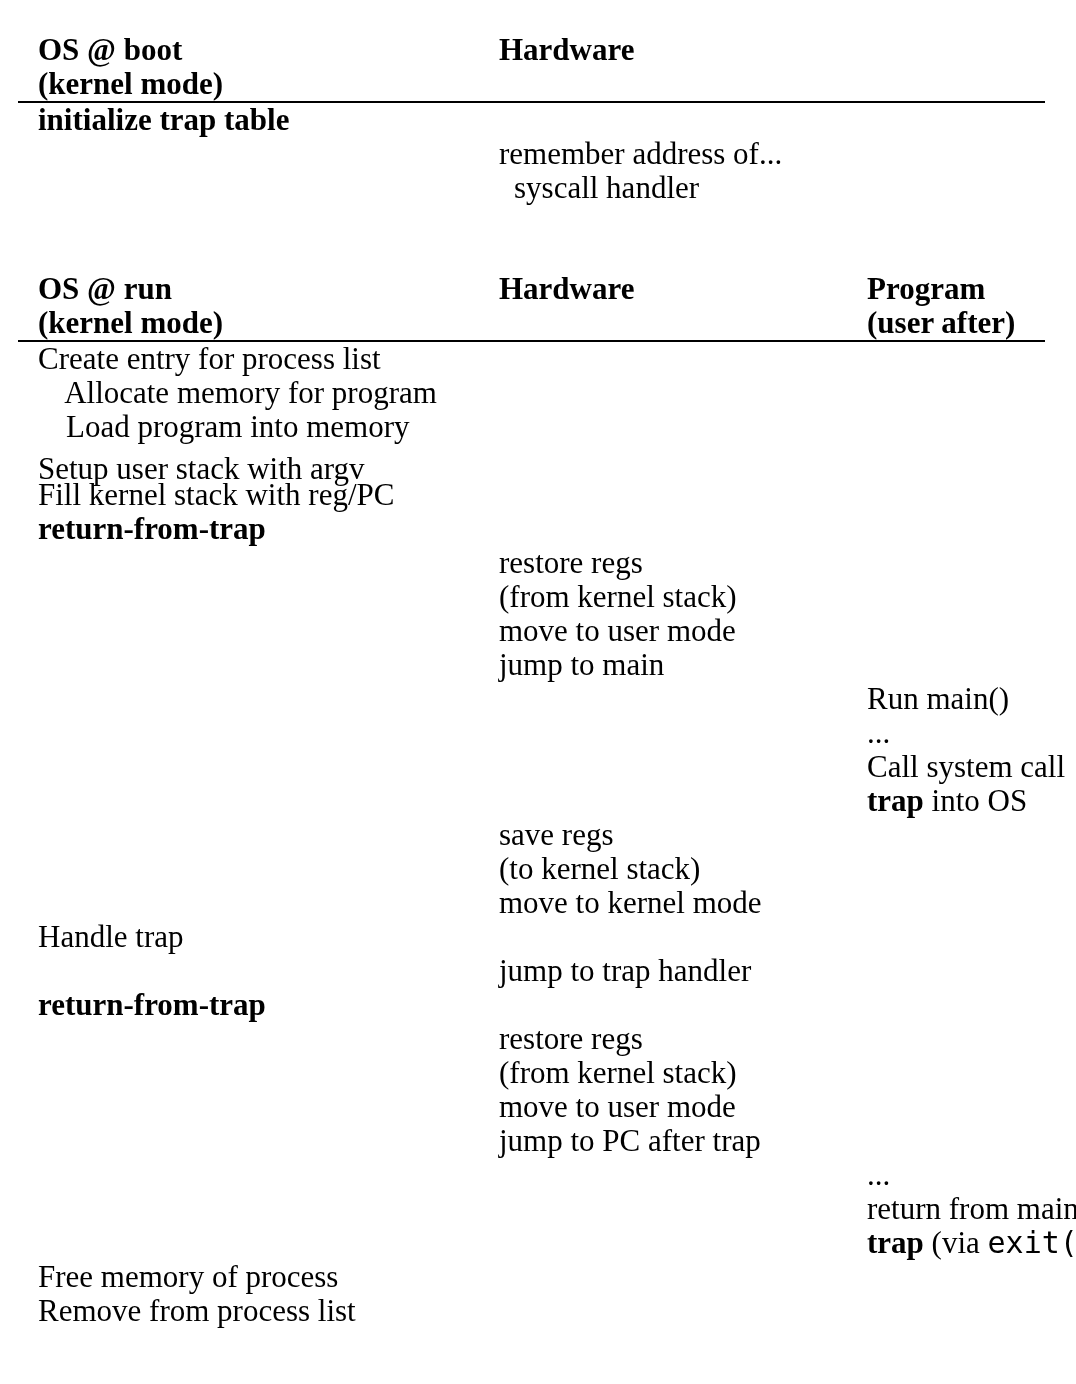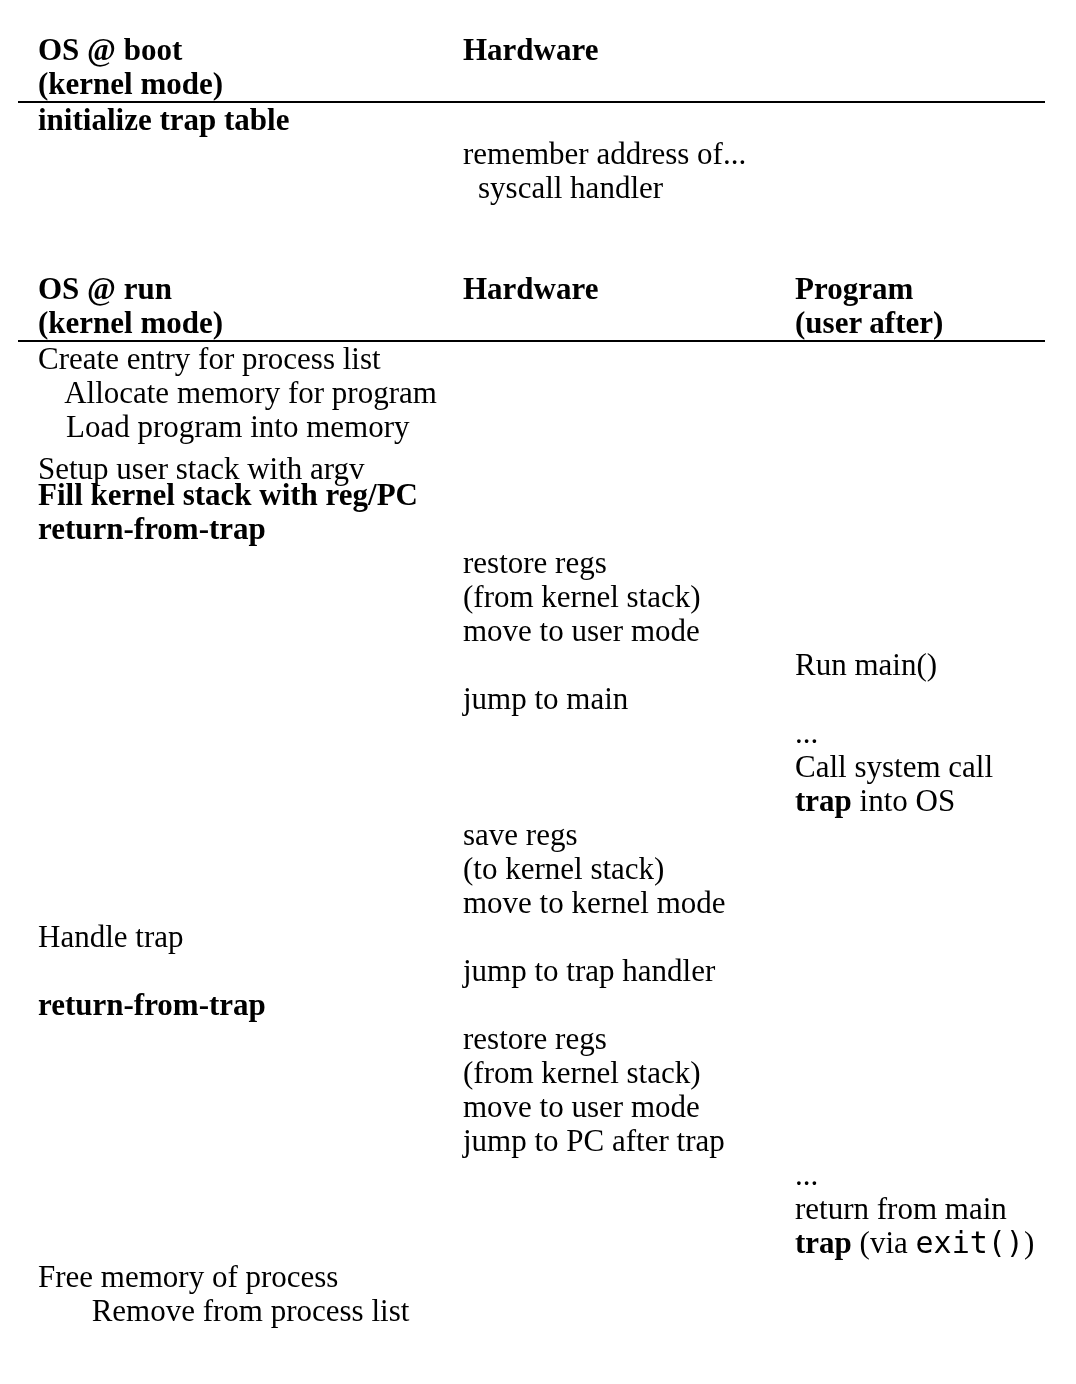--- a/index.html
+++ b/index.html
@@ -17,20 +17,21 @@
   }
   .page {
     padding-top: 33px;
     width: 1076px;
   }
   .hdr, .row {
     display: grid;
     grid-template-columns: 425px 332px 281px;
     margin-left: 38px;
     line-height: 34px;
+    gap: 36px;
   }
   .hdr .cell {
     font-weight: bold;
   }
   .rule {
     margin-left: 18px;
     width: 1027px;
     height: 0;
     border-top: 2.5px solid #000000;
   }
@@ -107,39 +108,39 @@
         <div class="row">
           <div class="cell" style="grid-column: 1; text-align: center;"><span>Allocate memory for program</span></div>
         </div>
         <div class="row">
           <div class="cell" style="grid-column: 1; margin-left: 28px;"><span>Load program into memory</span></div>
         </div>
         <div class="row">
           <div class="cell" style="grid-column: 1; margin-top: 8px;"><span>Setup user stack with argv</span></div>
         </div>
         <div class="row">
-          <div class="cell" style="grid-column: 1; font-weight: bold;"><span>Fill kernel stack with reg/PC</span></div>
+          <div class="cell" style="grid-column: 1;"><span>Fill kernel stack with reg/PC</span></div>
         </div>
         <div class="row">
           <div class="cell" style="grid-column: 1;"><span class="bold">return-from-trap</span></div>
         </div>
         <div class="row">
           <div class="cell" style="grid-column: 2;"><span>restore regs</span></div>
         </div>
         <div class="row">
           <div class="cell" style="grid-column: 2;"><span>(from kernel stack)</span></div>
         </div>
         <div class="row">
           <div class="cell" style="grid-column: 2;"><span>move to user mode</span></div>
         </div>
         <div class="row">
-          <div class="cell" style="grid-column: 3;"><span>Run main()</span></div>
+          <div class="cell" style="grid-column: 2;"><span>jump to main</span></div>
         </div>
         <div class="row">
-          <div class="cell" style="grid-column: 2;"><span>jump to main</span></div>
+          <div class="cell" style="grid-column: 3;"><span>Run main()</span></div>
         </div>
         <div class="row">
           <div class="cell" style="grid-column: 3;"><span>...</span></div>
         </div>
         <div class="row">
           <div class="cell" style="grid-column: 3;"><span>Call system call</span></div>
         </div>
         <div class="row">
           <div class="cell" style="grid-column: 3;"><span class="bold">trap</span><span> into OS</span></div>
         </div>
@@ -179,18 +180,18 @@
         <div class="row">
           <div class="cell" style="grid-column: 3;"><span>return from main</span></div>
         </div>
         <div class="row">
           <div class="cell" style="grid-column: 3;"><span class="bold">trap</span><span> (via </span><span class="mono">exit()</span><span>)</span></div>
         </div>
         <div class="row">
           <div class="cell" style="grid-column: 1;"><span>Free memory of process</span></div>
         </div>
         <div class="row">
-          <div class="cell" style="grid-column: 1; text-align: center;"><span>Remove from process list</span></div>
+          <div class="cell" style="grid-column: 1;"><span>Remove from process list</span></div>
         </div>
       </div>
   </section>
 
 </div>
 
 </body></html>

